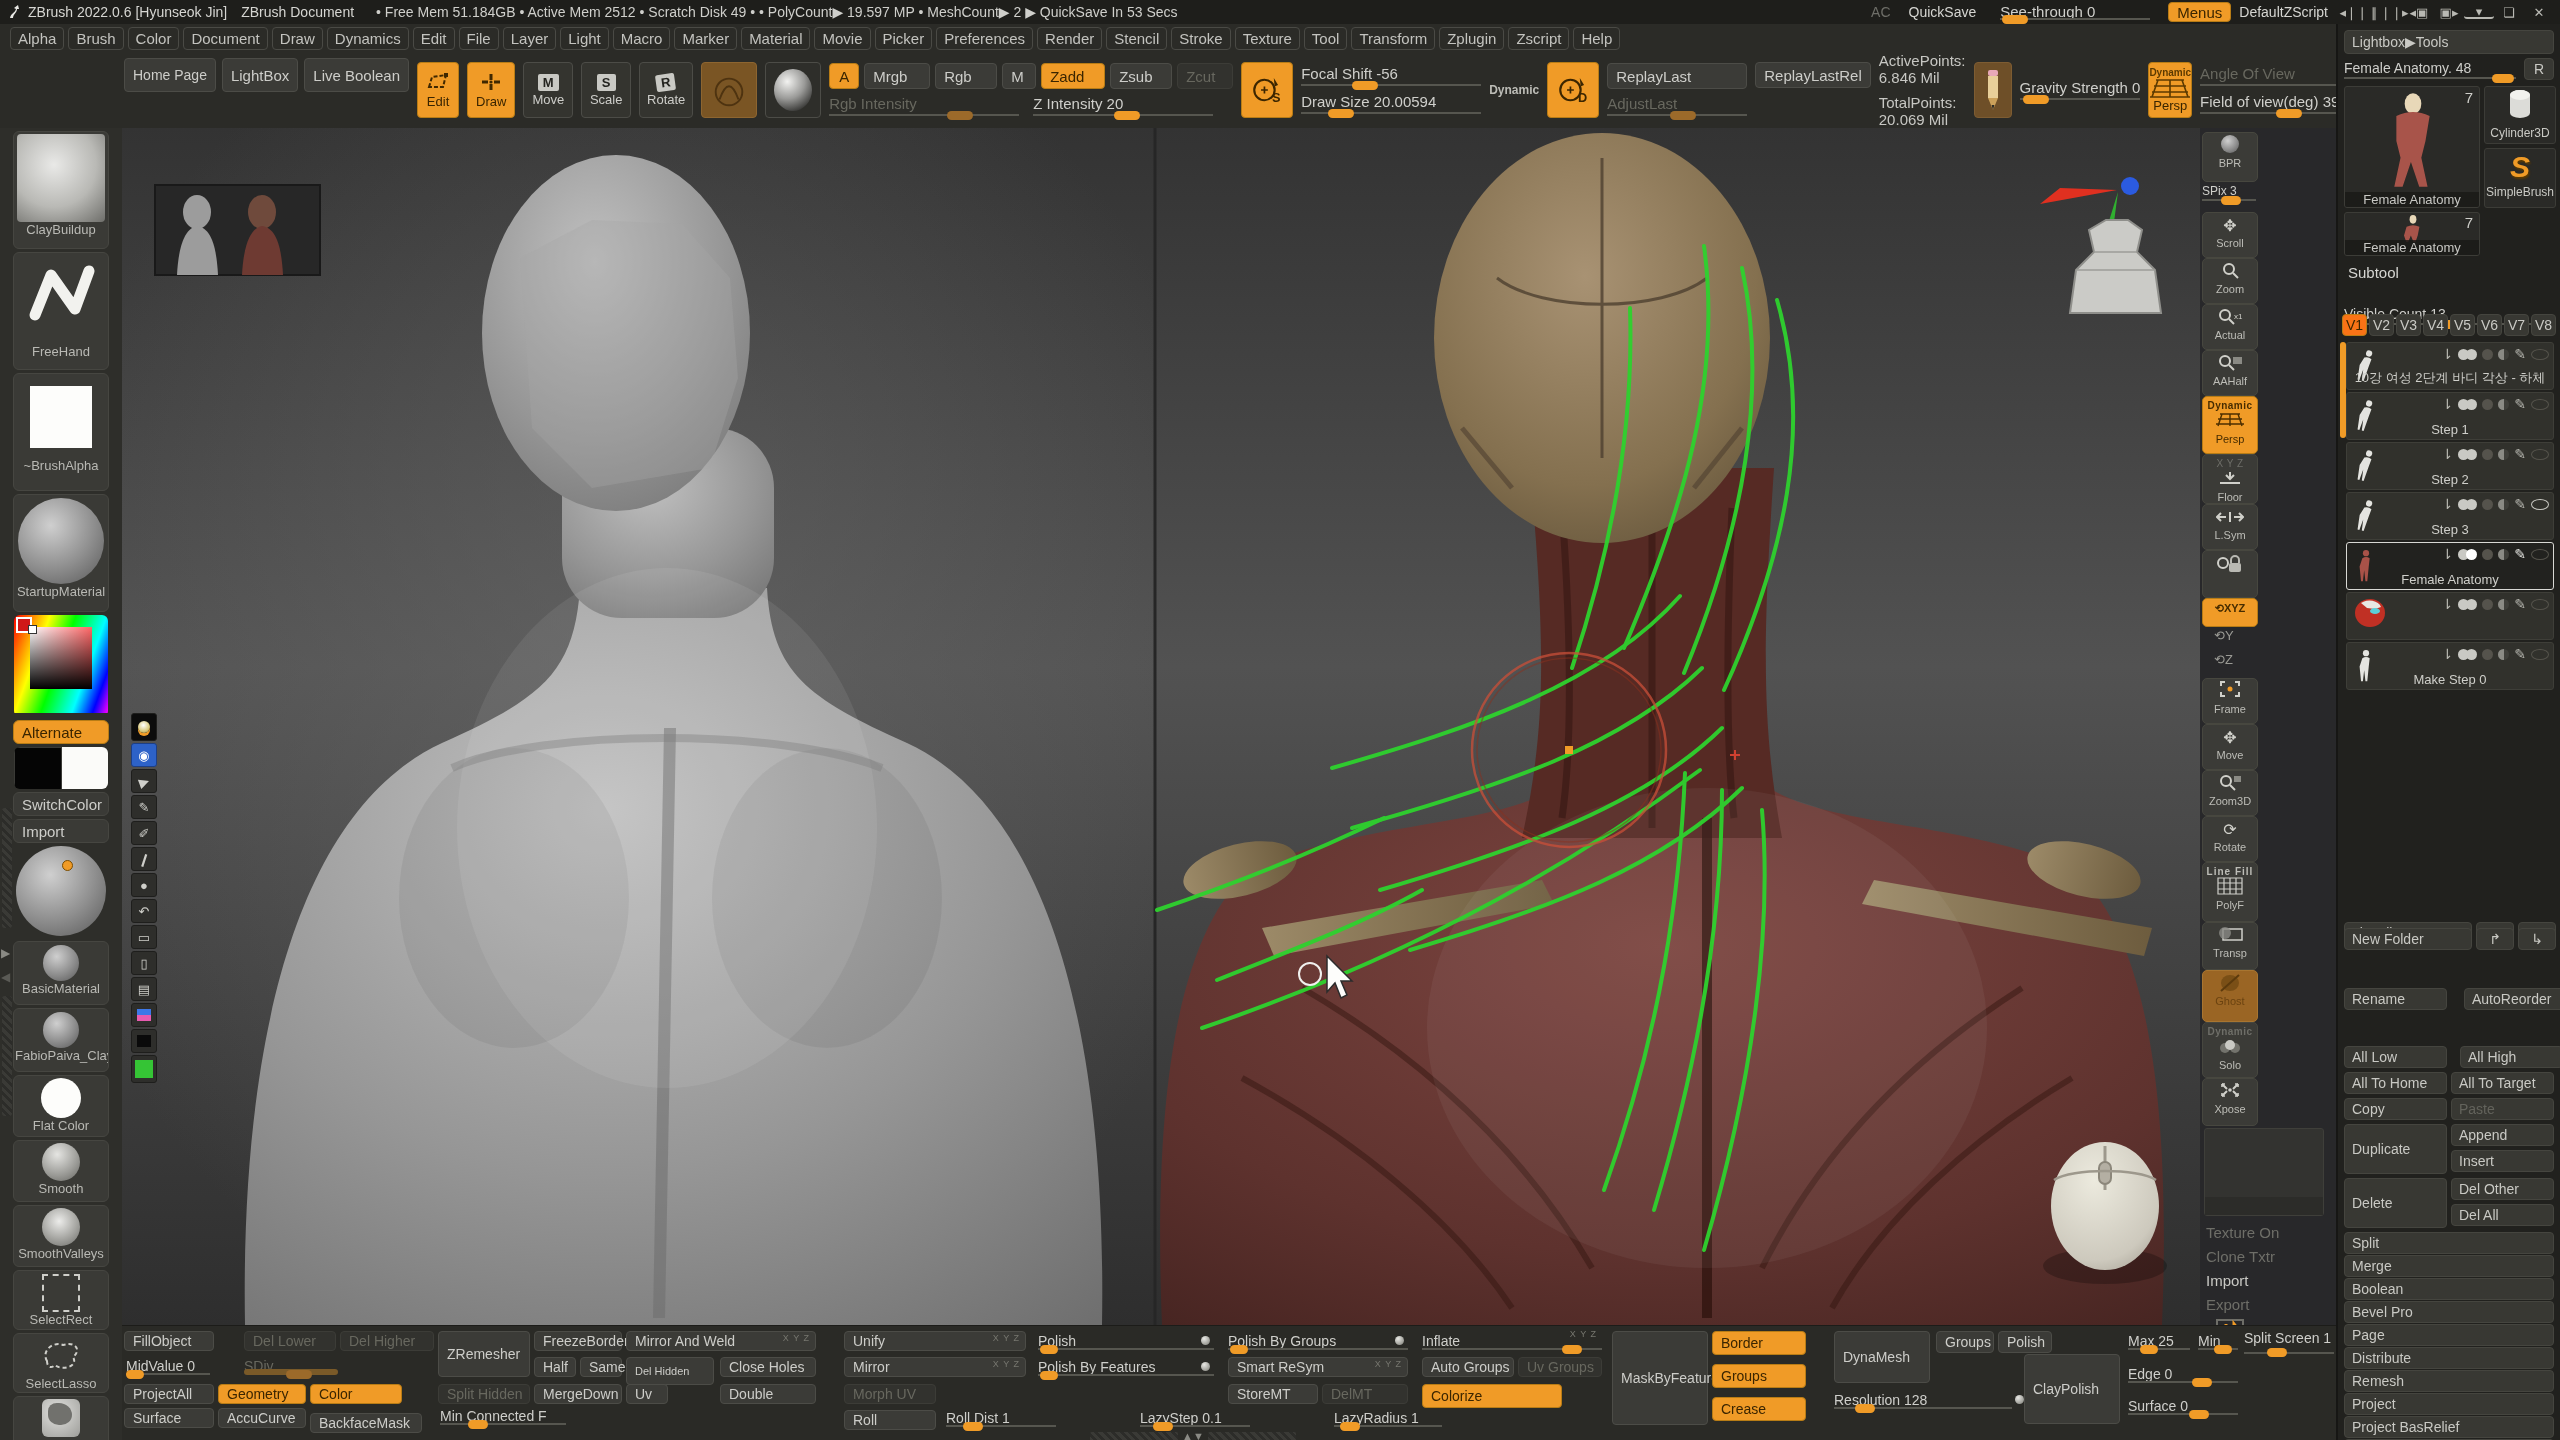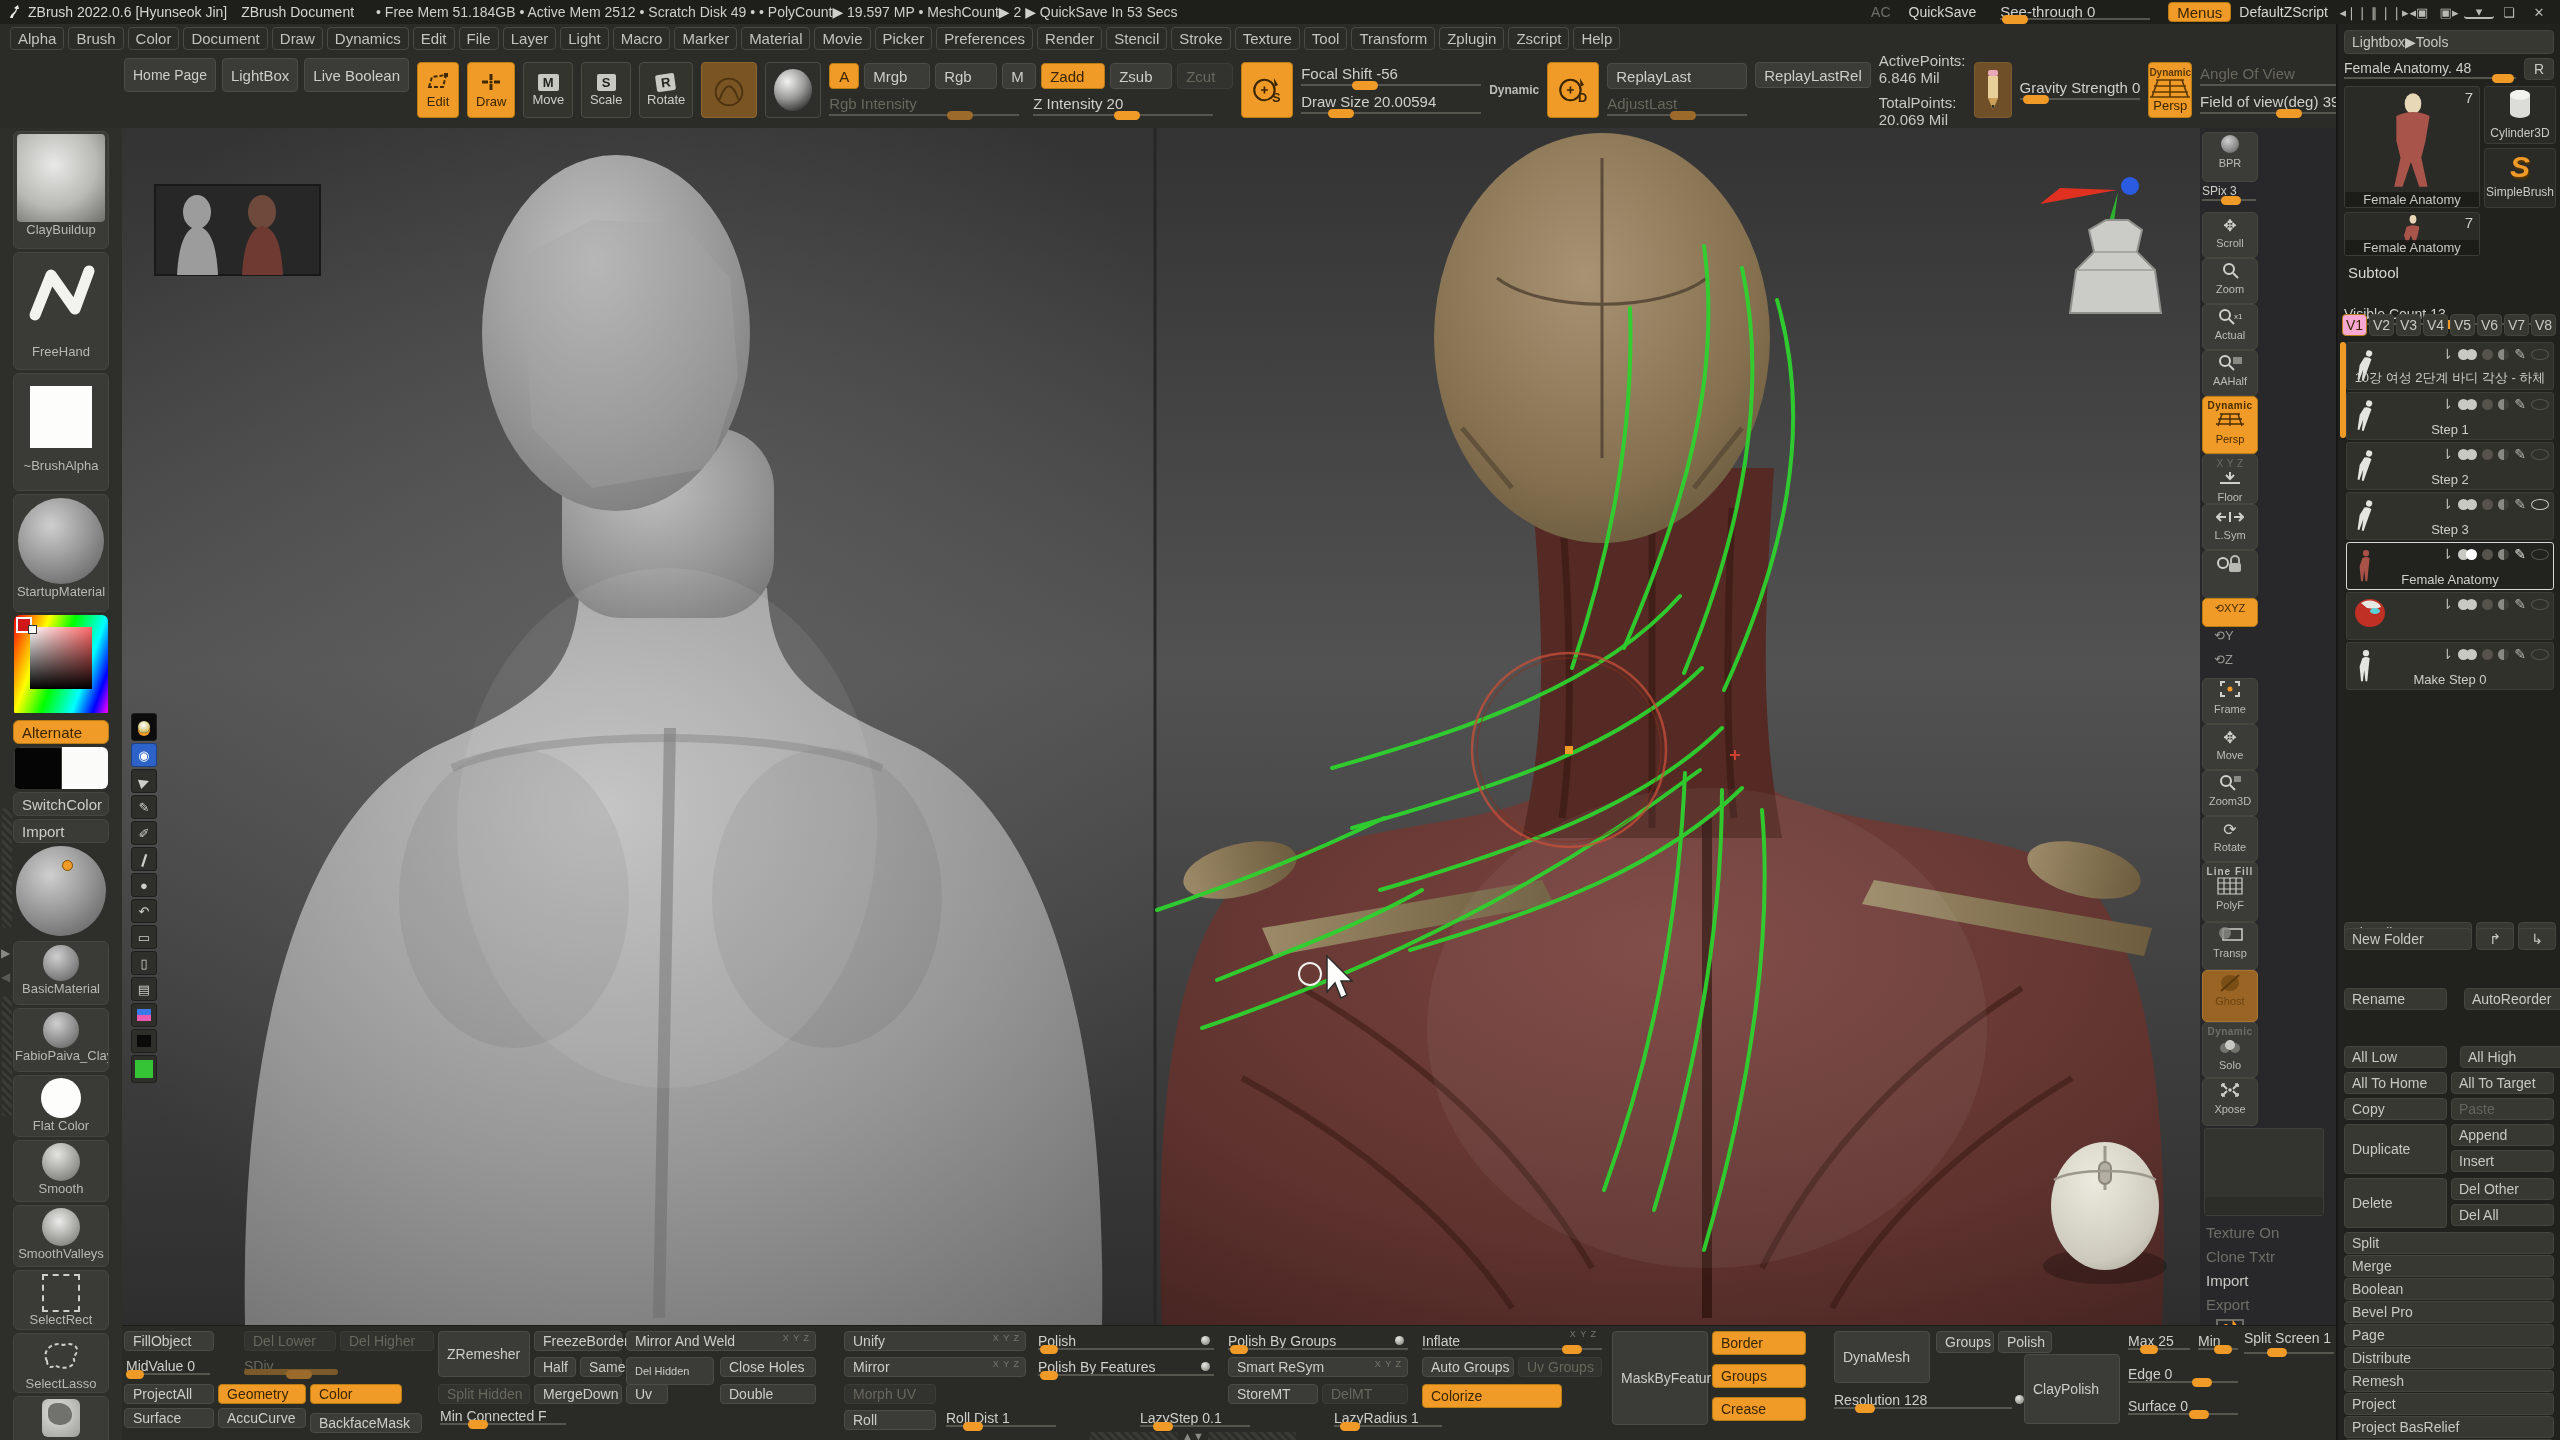--- a/index.html
+++ b/index.html
@@ -562,21 +562,21 @@
       <span>L.Sym</span>
     </div>
     <div class="stripcell" style="top:422px;height:44px">
       <span class="ic"><svg width="30" height="24">
             <circle cx="8" cy="10" r="5" fill="none" stroke="#d0d0ca" stroke-width="2"></circle>
             <rect x="14" y="10" width="12" height="9" rx="2" fill="#b9b9b3"></rect>
             <path d="M16 10 v-3 a4 4 0 0 1 8 0 v3" fill="none" stroke="#b9b9b3" stroke-width="2"></path>
           </svg></span>
     </div>
     <div class="stripcell orange" style="top:470px;height:24px;padding-top:3px">
-      <span style="font-weight:normal">⟲<span>XYZ</span></span>
+      <span style="font-weight:bold">⟲<span>XYZ</span></span>
     </div>
     <div class="abs" style="left:14px;top:500px;color:#9a9a94;font-size:13px">⟲<span>Y</span></div>
     <div class="abs" style="left:14px;top:524px;color:#9a9a94;font-size:13px">⟲<span>Z</span></div>
     <div class="stripcell" style="top:550px;height:42px">
       <span class="ic"><svg width="20" height="16">
             <path d="M1 5 L1 1 L5 1 M15 1 L19 1 L19 5 M19 11 L19 15 L15 15 M5 15 L1 15 L1 11" stroke="#d0d0ca" stroke-width="2" fill="none"></path>
             <circle cx="10" cy="8" r="2.5" fill="#f09b27"></circle>
           </svg></span>
       <span>Frame</span>
     </div>
@@ -690,21 +690,21 @@
       <span style="position:absolute;right:6px;top:1px;color:#cfcfca;font-size:15px">7</span>
       <div style="position:absolute;left:0;right:0;bottom:0;background:rgba(25,25,22,.8);font-size:13px;text-align:center;white-space:nowrap;overflow:hidden">Female Anatomy</div>
     </div>
 
     <div class="abs" style="left:10px;top:240px;font-size:15px;color:#d6d6d2">Subtool</div>
     <div class="abs sl" style="left:6px;top:262px;width:206px;font-size:14px;height:20px">
       <span>Visible Count 13</span>
       <span class="track"></span><span class="knob" style="left:48%;width:22px"></span>
     </div>
     <div class="abs row" style="left:4px;top:290px;gap:2px">
-      <span class="rp-btn" style="width:25px;justify-content:center;background:#f9a8d4;border-color:#b87c15;color:#3a2500">
+      <span class="rp-btn" style="width:25px;justify-content:center;background:#f97316;border-color:#b87c15;color:#3a2500">
           <span>V1</span>
         </span>
       <span class="rp-btn" style="width:25px;justify-content:center">
           <span>V2</span>
         </span>
       <span class="rp-btn" style="width:25px;justify-content:center">
           <span>V3</span>
         </span>
       <span class="rp-btn" style="width:25px;justify-content:center">
           <span>V4</span>

